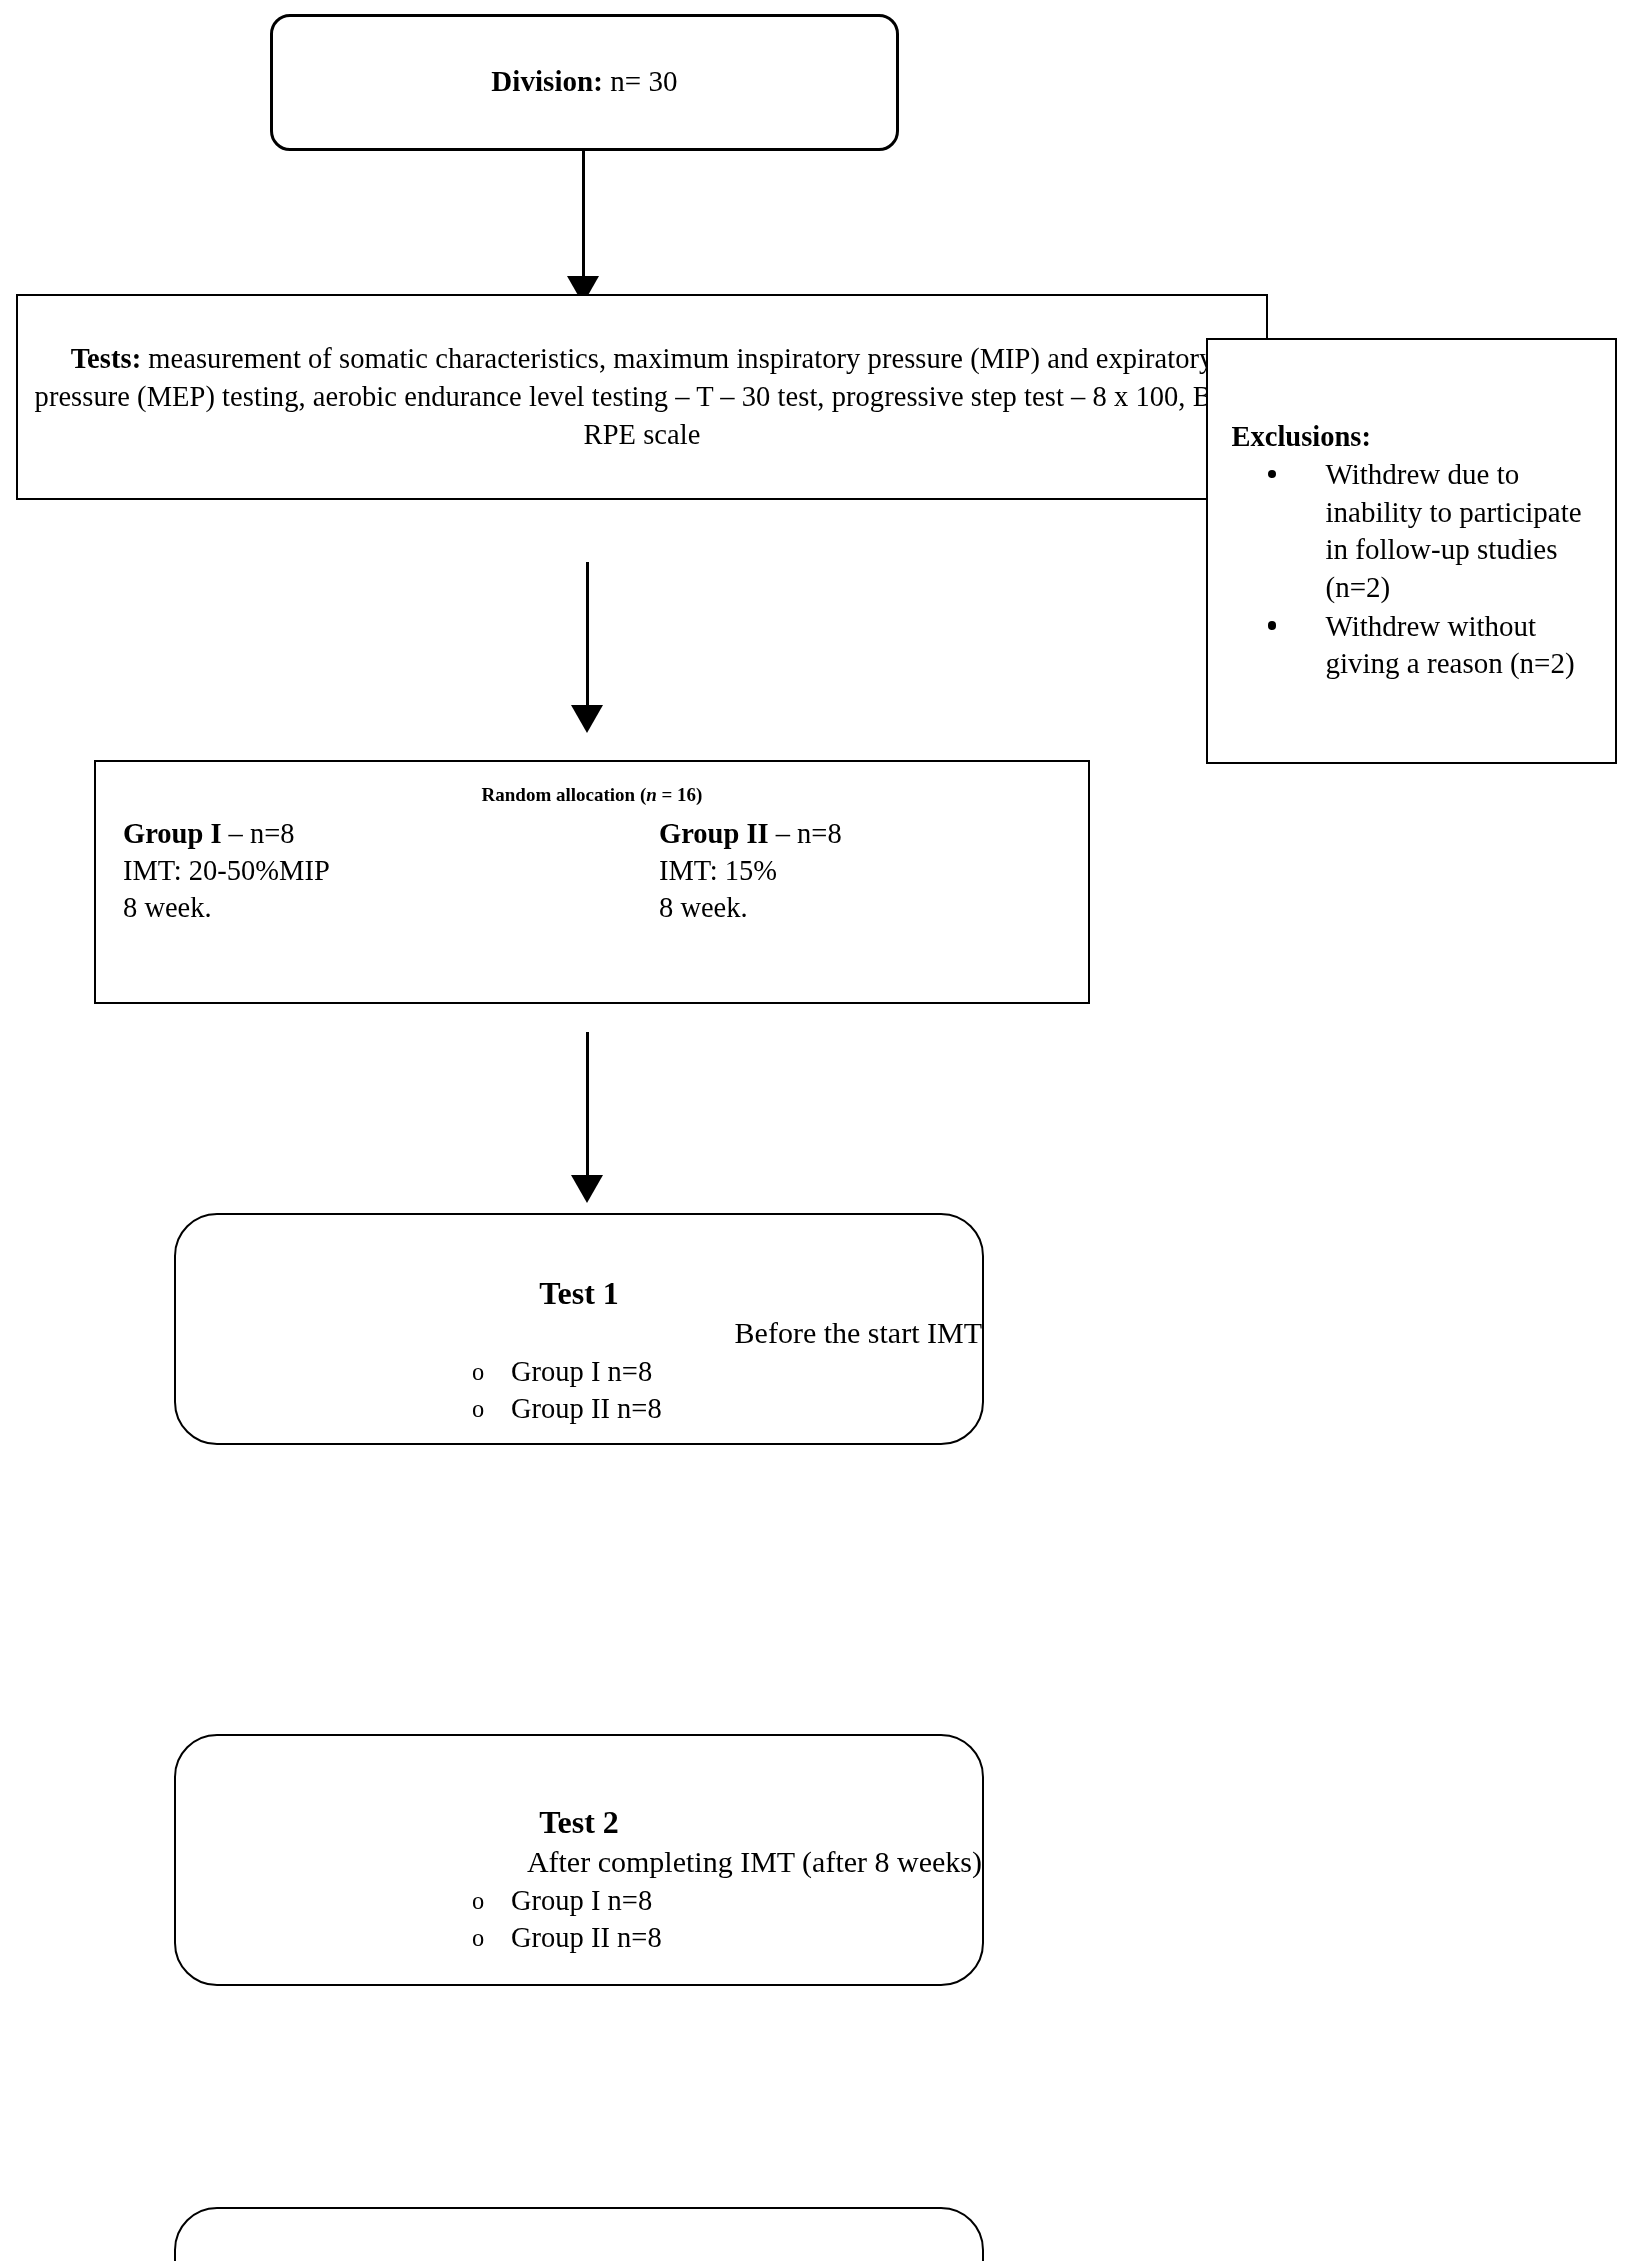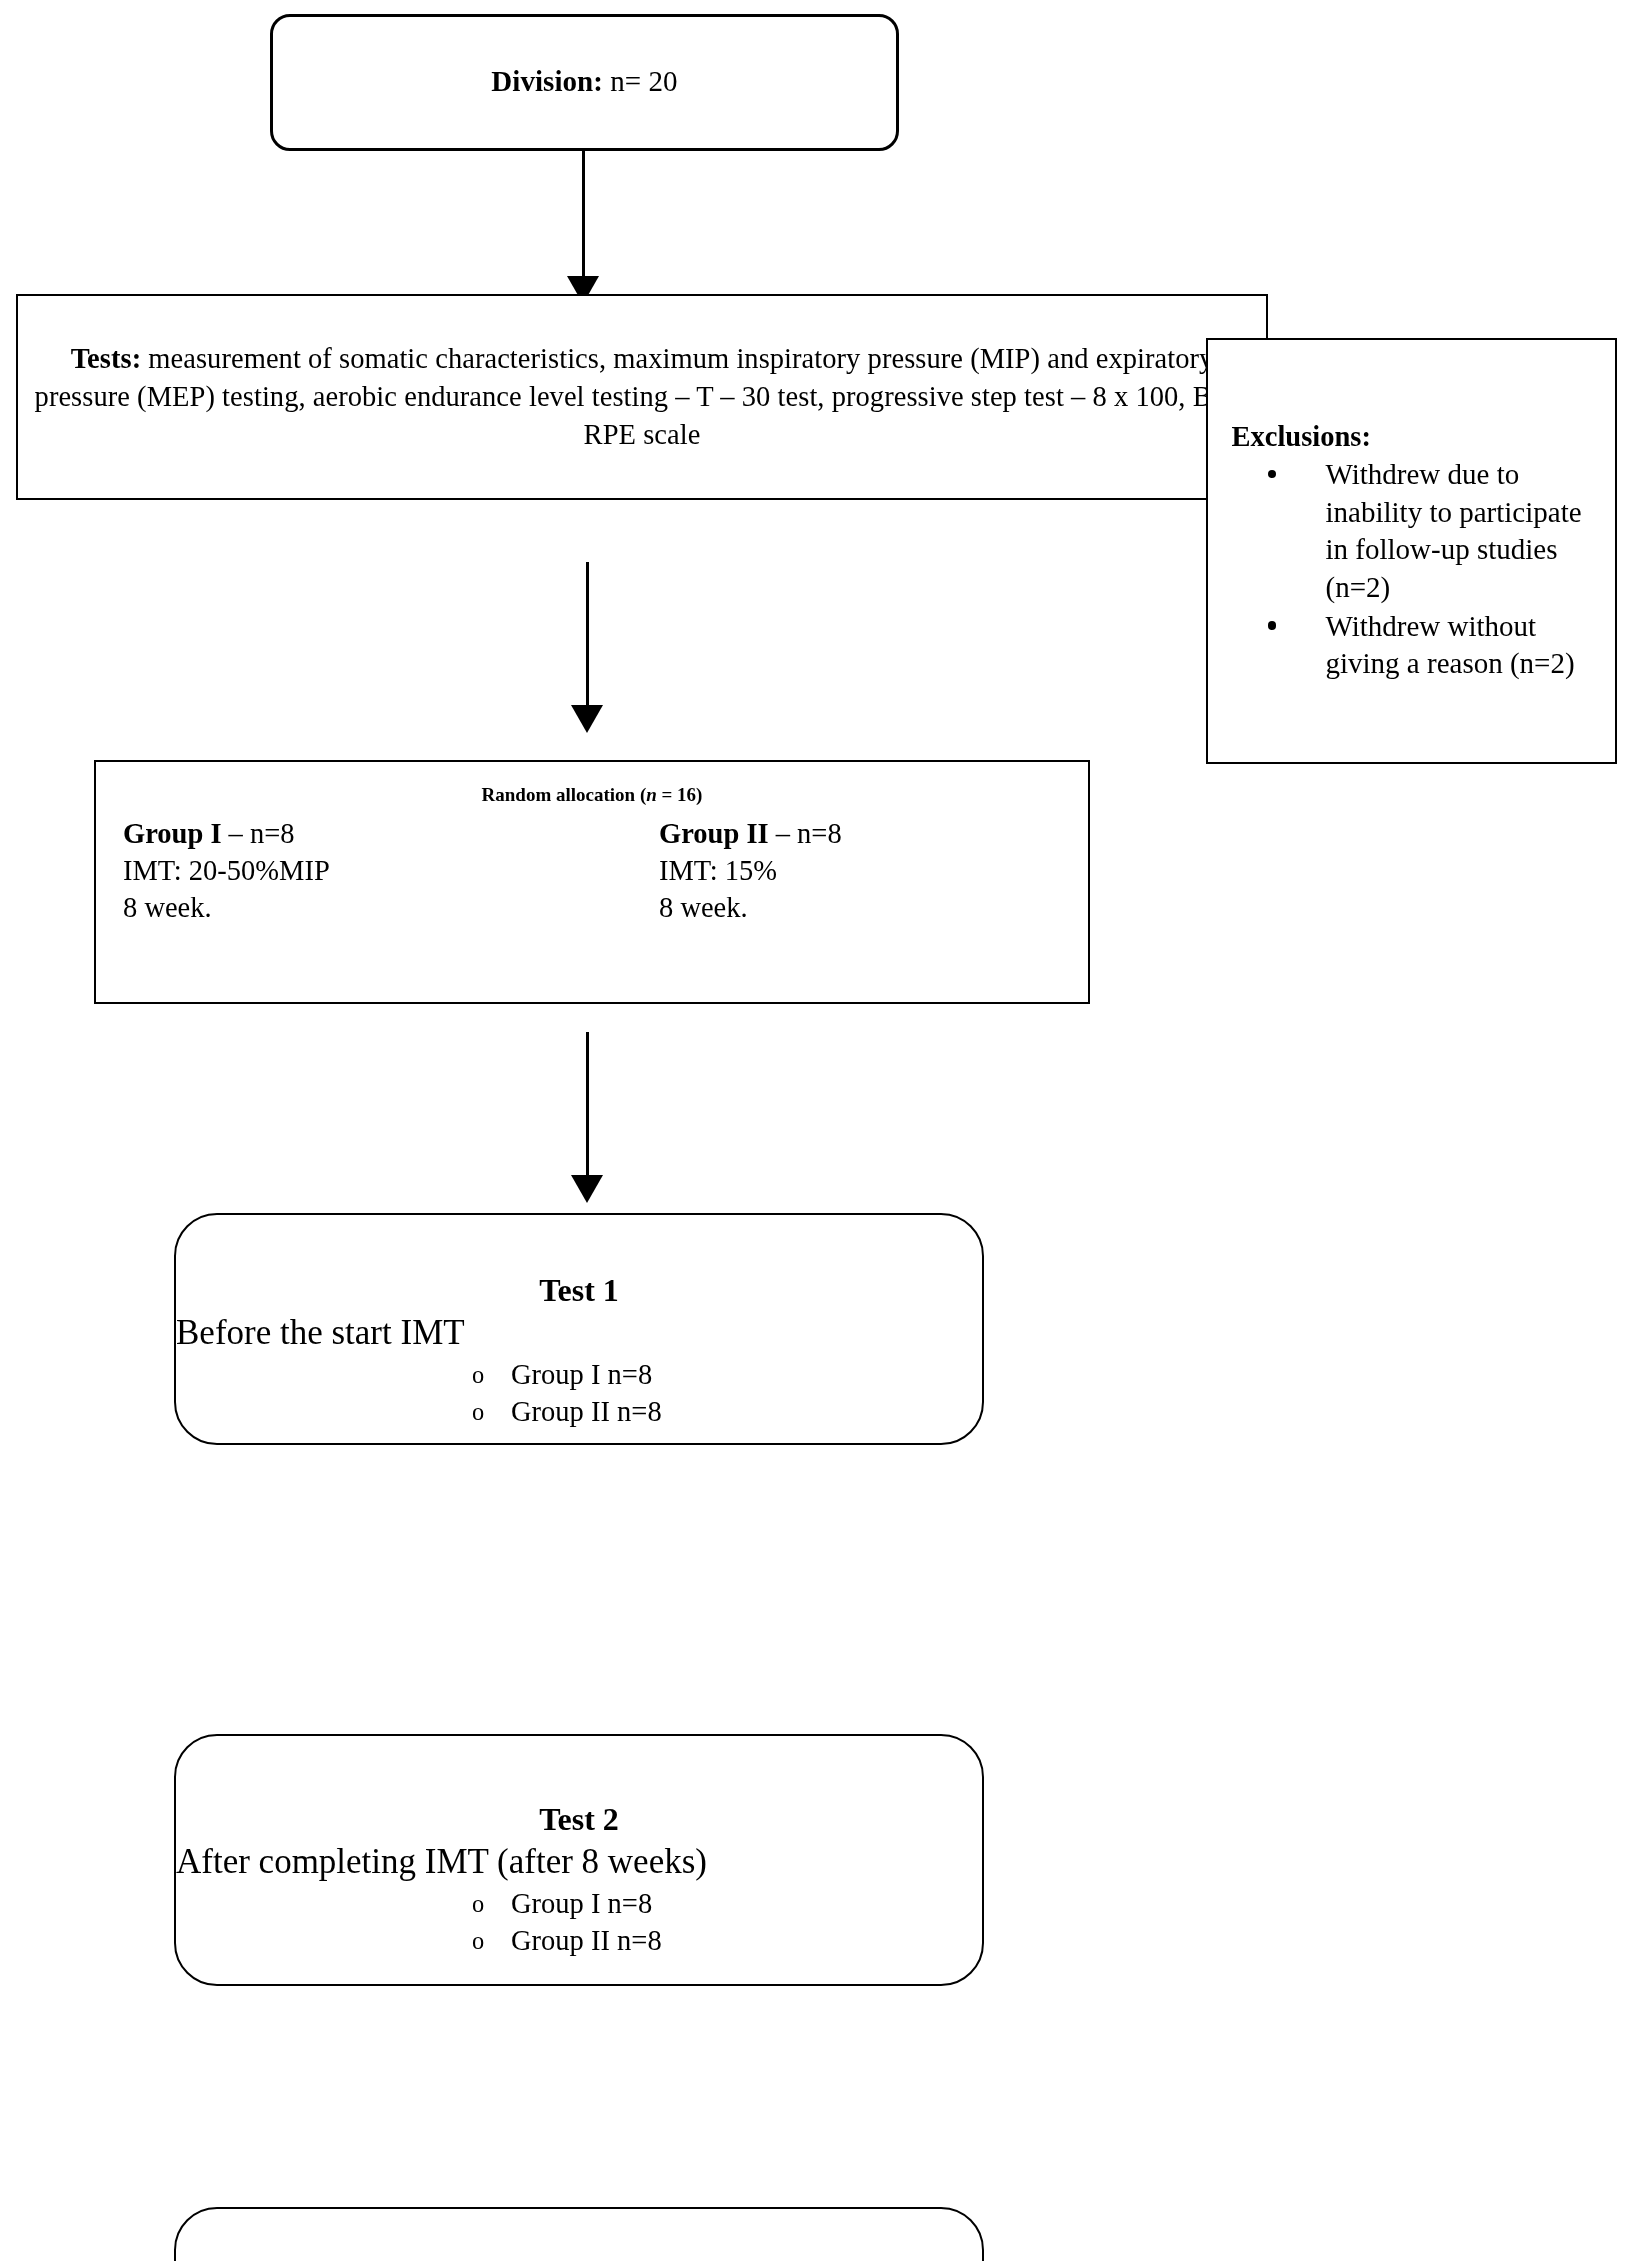--- a/index.html
+++ b/index.html
@@ -91,21 +91,21 @@
   #node-alloc .col { font-size: 28.5px; line-height: 1.30; text-align: left; }
   #node-alloc .col-1 { width: 563px; padding-left: 27px; box-sizing: border-box; }
   #node-alloc .col-2 { flex: 1; }
 
   
   .node-test { left: 174px; width: 810px; }
   #node-test1 { top: 1213px; height: 232px; }
   #node-test2 { top: 1734px; height: 252px; }
   #node-test3 { top: 2207px; height: 286px; }
   .node-test .t-title { font-size: 32px; font-weight: bold; text-align: center; line-height: 1.28; }
-  .node-test .t-sub   { font-size: 35px; text-align: left; line-height: 1.28; }
+  .node-test .t-sub   { font-size: 30px; text-align: right; line-height: 1.28; margin-left: 8px; }
   .node-test .t-list  { margin: 0; padding: 0; list-style: none; }
   .node-test .t-list li {
     font-size: 28.5px; line-height: 1.30; text-align: left;
     padding-left: 335px; position: relative;
   }
   .node-test .t-list li .ocirc {
     position: absolute; left: 296px; top: 0;
     font-size: 24.4px; line-height: 1.52;
   }
   #node-test1 .inner { padding-top: 42px; }
@@ -138,21 +138,21 @@
   #arrow-3 .shaft { height: 143px; }
   #arrow-3 .head  { top: 143px; }
 </style>
 </head>
 <body>
 
 <div id="canvas">
 
   <div class="node rounded" id="node-division">
     <div class="txt">
-      <b>Division:</b><span> n= 20</span>
+      <b>Division:</b><span> n= 30</span>
     </div>
   </div>
 
   <div class="arrow" id="arrow-1">
     <div class="shaft"></div>
     <div class="head"></div>
   </div>
 
   <div class="node thin" id="node-tests">
     <div class="txt">

